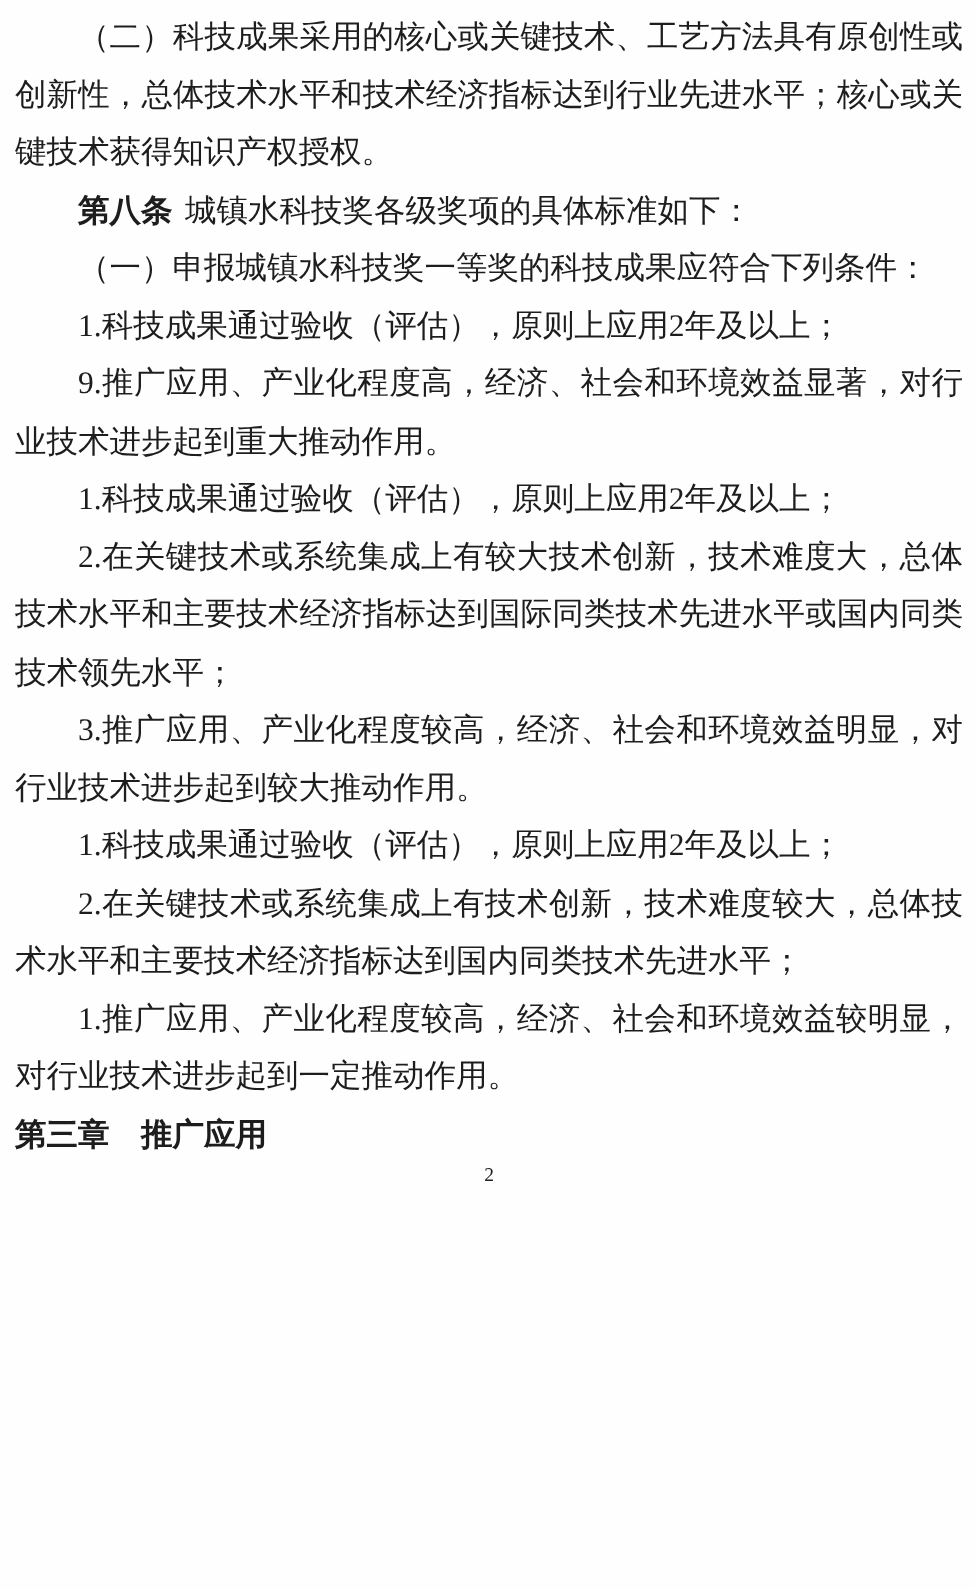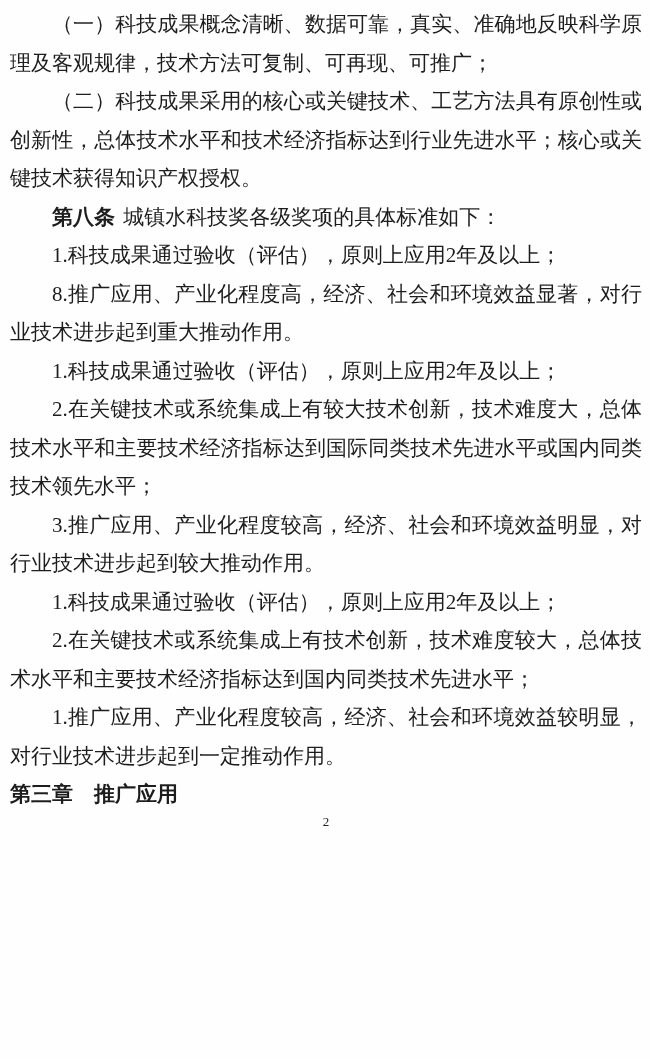--- a/index.html
+++ b/index.html
@@ -43,33 +43,33 @@
     font-size: 13px;
     line-height: 16px;
     color: #222;
   }
 </style>
 </head>
 <body>
 
 <div class="doc">
 
-  <p>（一）科技成果概念清晰、数据可靠，真实、准确地反映科学原理及客观规律，技术方法可复制、可再现、可推广；</p>
 
   <p>（二）科技成果采用的核心或关键技术、工艺方法具有原创性或创新性，总体技术水平和技术经济指标达到行业先进水平；核心或关键技术获得知识产权授权。</p>
 
   <p>
     <span class="bold-lead">第八条</span><span> 城镇水科技奖各级奖项的具体标准如下：</span>
   </p>
 
+  <p>（一）申报城镇水科技奖一等奖的科技成果应符合下列条件：</p>
 
   <p>1.科技成果通过验收（评估），原则上应用2年及以上；</p>
 
 
-  <p>8.推广应用、产业化程度高，经济、社会和环境效益显著，对行业技术进步起到重大推动作用。</p>
+  <p>9.推广应用、产业化程度高，经济、社会和环境效益显著，对行业技术进步起到重大推动作用。</p>
 
 
   <p>1.科技成果通过验收（评估），原则上应用2年及以上；</p>
 
   <p>2.在关键技术或系统集成上有较大技术创新，技术难度大，总体技术水平和主要技术经济指标达到国际同类技术先进水平或国内同类技术领先水平；</p>
 
   <p>3.推广应用、产业化程度较高，经济、社会和环境效益明显，对行业技术进步起到较大推动作用。</p>
 
 
   <p>1.科技成果通过验收（评估），原则上应用2年及以上；</p>

